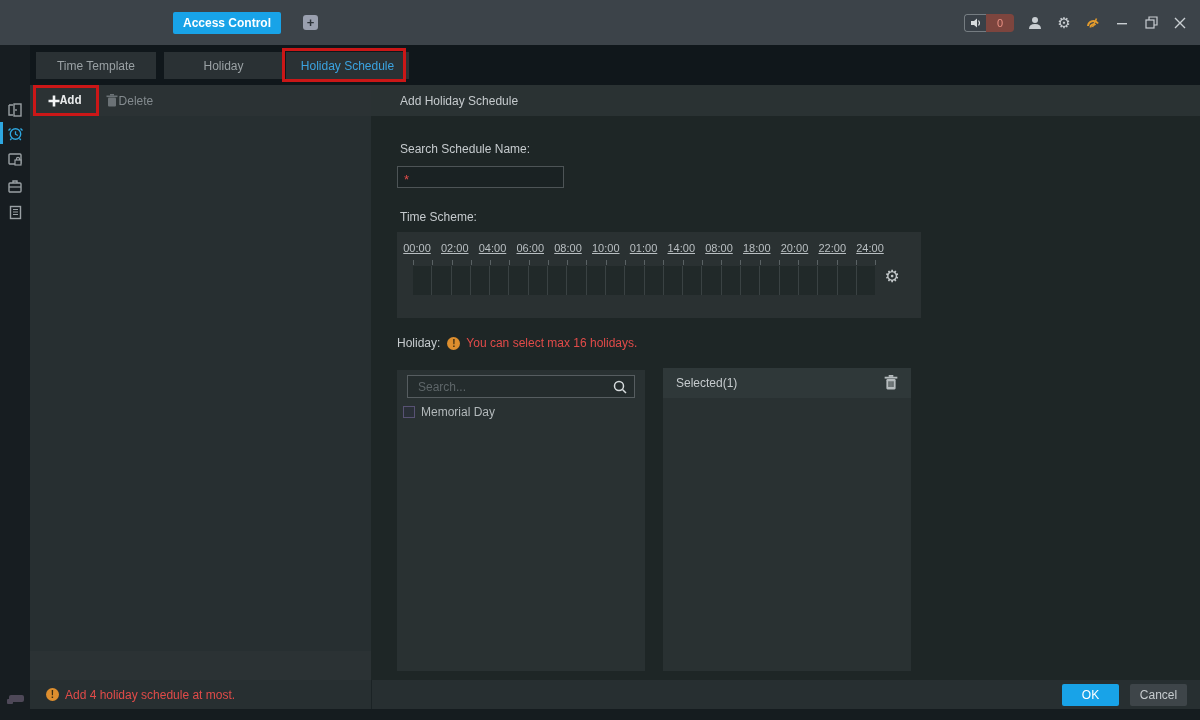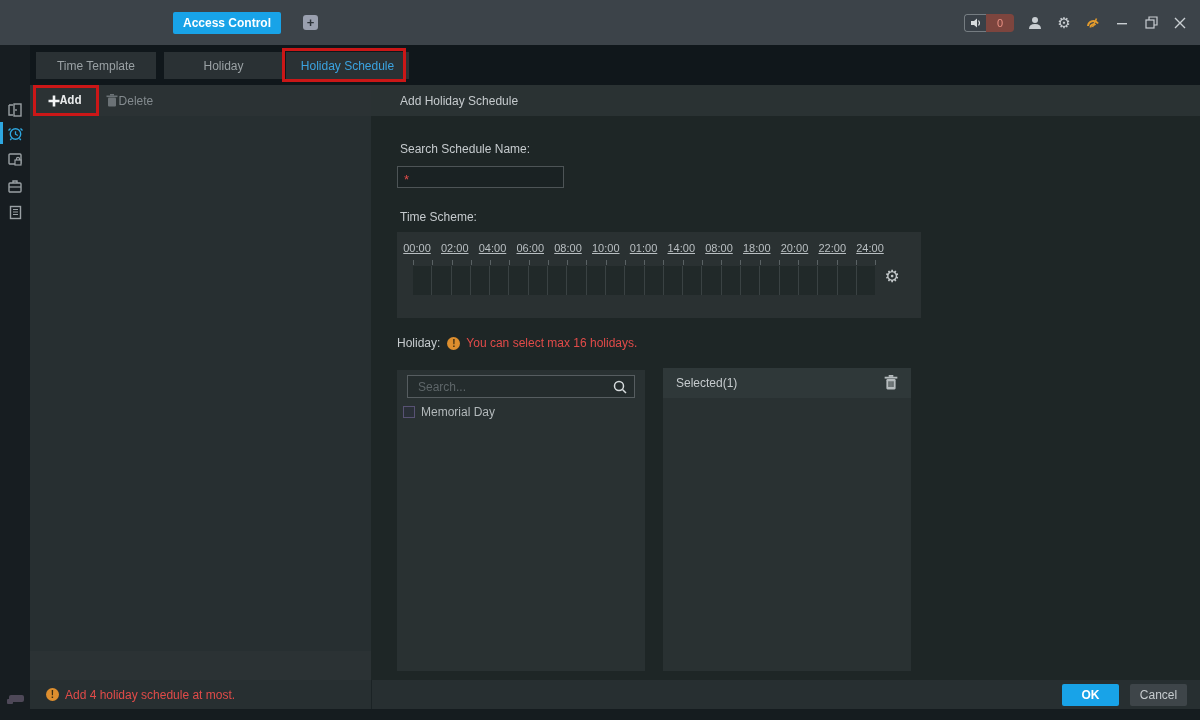--- a/index.html
+++ b/index.html
@@ -79,21 +79,21 @@
   .selected-panel { position:absolute; left:292px; top:283px; width:248px; height:303px; }
   .sel-header { position:relative; height:30px; background:#2f3839; display:flex; align-items:center; }
   .sel-header span { color:#c6cbce; font-size:12px; margin-left:13px; }
   .sel-trash { position:absolute; right:12px; top:7px; width:15px; height:16px; cursor:pointer; }
   .sel-body { height:273px; background:#293132; }
 
   
   .bottom-bar { position:absolute; left:30px; top:680px; width:1170px; height:29px; background:#272f31; }
   .bottom-div { position:absolute; left:341px; top:0; width:1px; height:29px; background:#1b2325; }
   .bottom-warn { position:absolute; left:16px; top:0; height:29px; display:flex; align-items:center; gap:6px; }
-  .ok-btn { position:absolute; left:1032px; top:4px; width:57px; height:22px; background:#18a3e8; border:none; border-radius:2px; color:#ffffff; font-size:12px; cursor:pointer; font-family:"Liberation Sans",sans-serif;font-weight:bold; }
+  .ok-btn { position:absolute; left:1032px; top:4px; width:57px; height:22px; background:#18a3e8; border:none; border-radius:2px; color:#ffffff; font-size:12px; cursor:pointer; font-family:"Liberation Sans",sans-serif; }
   .cancel-btn { position:absolute; left:1100px; top:4px; width:57px; height:22px; background:#3e4549; border:none; border-radius:2px; color:#c6cbce; font-size:12px; cursor:pointer; font-family:"Liberation Sans",sans-serif; }
   .footer-strip { position:absolute; left:30px; top:709px; width:1170px; height:11px; background:#151c1f; }
 
   
   .anno { position:absolute; border:3px solid #cb1717; pointer-events:none; }
   .anno-tab { left:282px; top:48px; width:124px; height:34px; }
   .anno-add { left:33px; top:85px; width:66px; height:31px; }
 </style>
 </head>
 <body>

